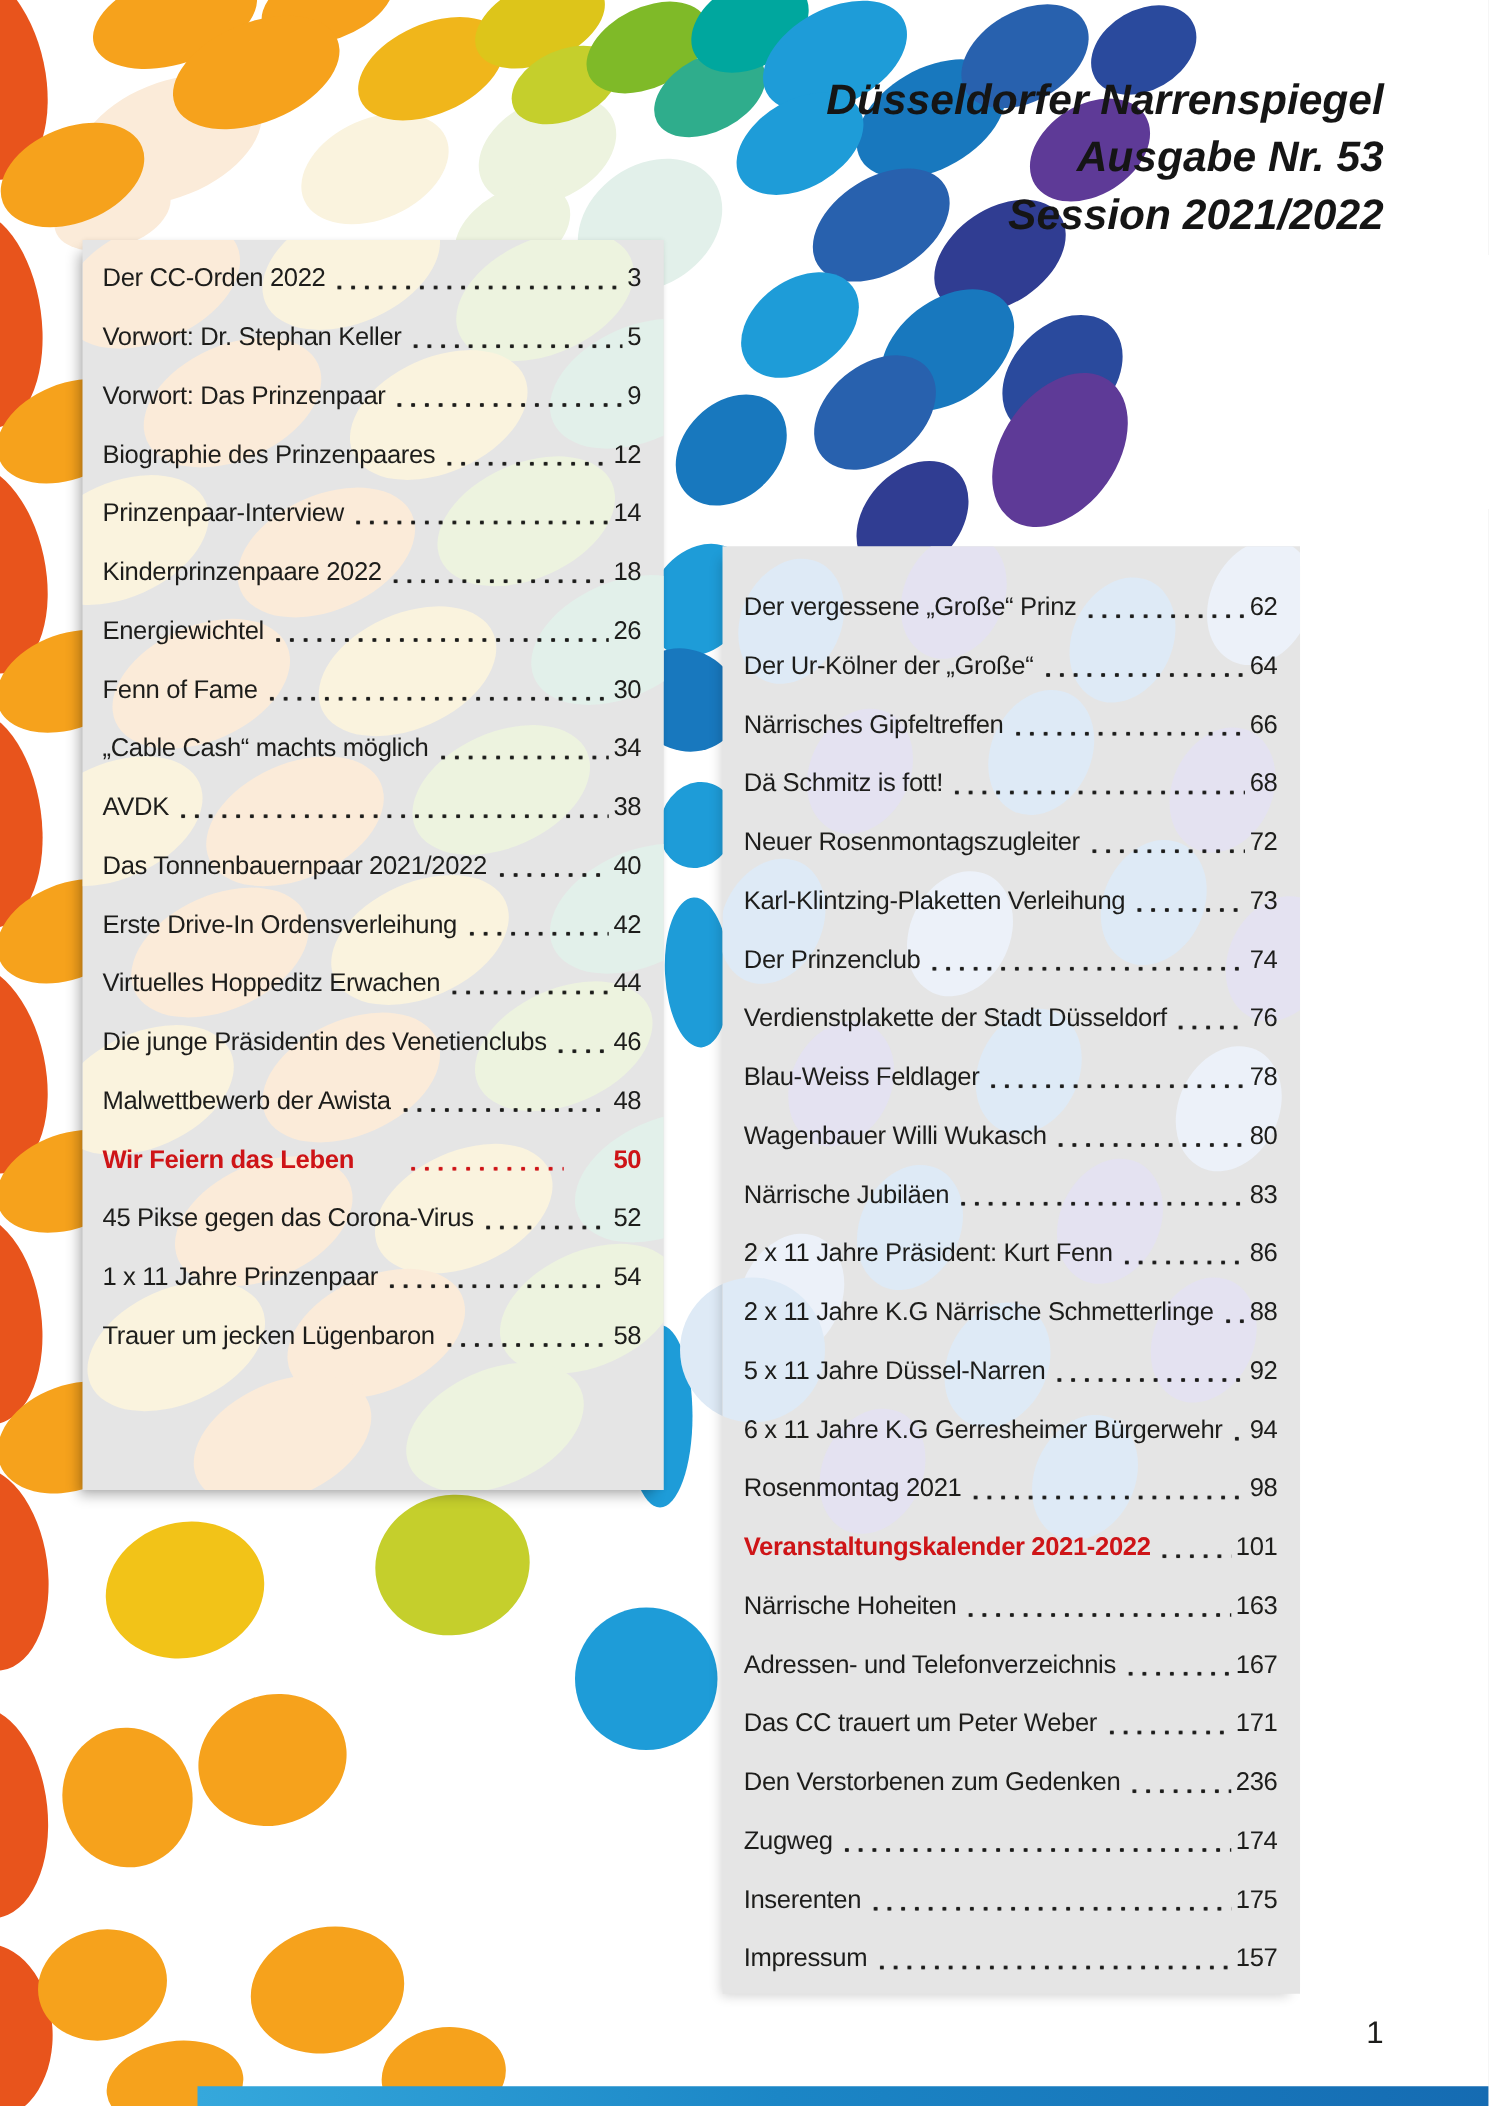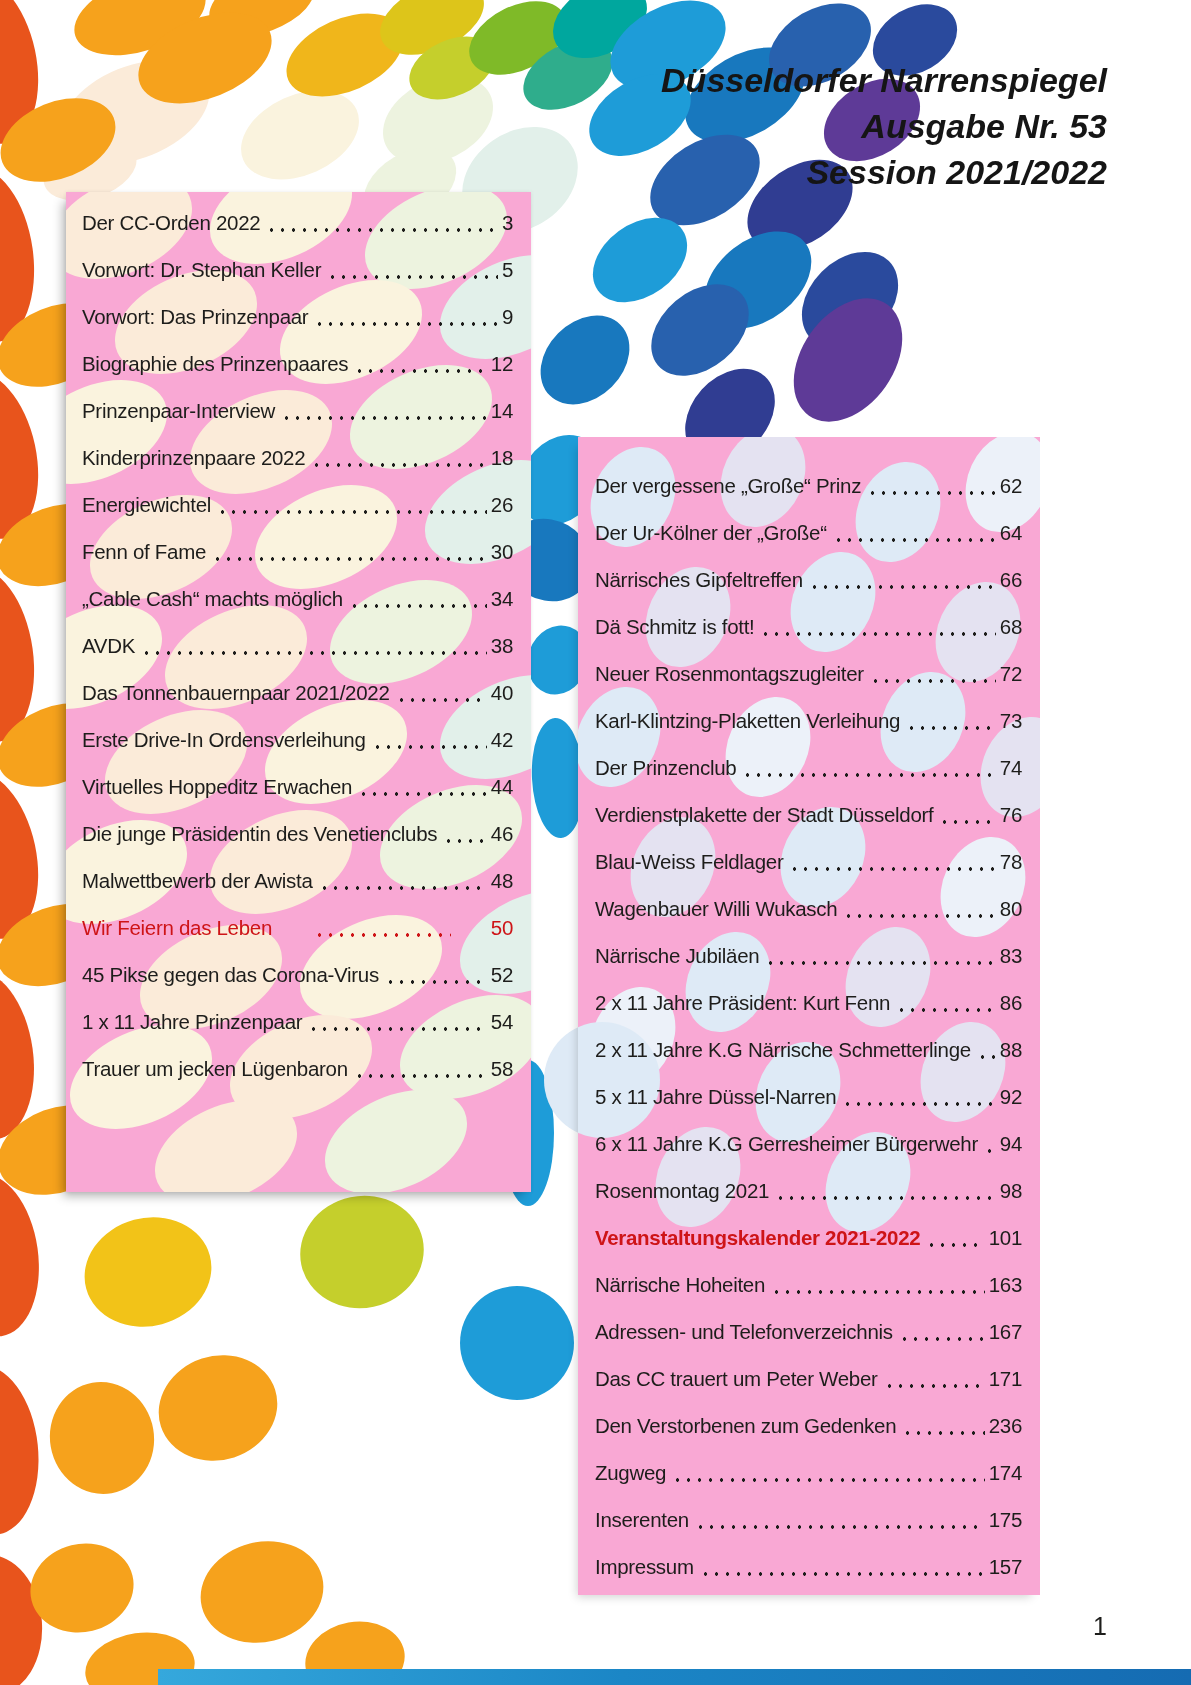--- a/index.html
+++ b/index.html
@@ -7,37 +7,37 @@
         font-family:"Liberation Sans",sans-serif;color:#1d1d1b;}
   svg.bg{position:absolute;left:0;top:0;z-index:0;}
   
   #title{position:absolute;left:64px;top:50px;z-index:3;transform:scaleX(.72);transform-origin:left top;white-space:nowrap;}
   #title .tl{display:inline-block;font:700 120px "DejaVu Sans",sans-serif;line-height:1;
              margin-right:-10px;text-shadow:4px 5px 4px rgba(80,80,80,.42);}
   
   #masthead{position:absolute;top:58px;right:84px;z-index:3;text-align:right;
             font-style:italic;font-weight:700;font-size:34px;line-height:1.35;color:#151515;}
   
-  .panel{position:absolute;background:#f9a8d4;z-index:2;box-sizing:border-box;overflow:hidden;}
+  .panel{position:absolute;background:#e5e5e5;z-index:2;box-sizing:border-box;overflow:hidden;}
   #panel-left{left:66px;top:192px;width:465px;height:1000px;padding:8px 18px 0 16px;
               box-shadow:-6px 7px 10px -3px rgba(0,0,0,.30),0 0 4px rgba(0,0,0,.08);}
   #panel-right{left:578px;top:437px;width:462px;height:1158px;padding:26px 18px 0 17px;
                box-shadow:-5px 6px 9px -4px rgba(0,0,0,.18);}
   .panel svg{position:absolute;left:0;top:0;}
   .rows{position:relative;z-index:1;}
   
   .row{height:47px;display:flex;align-items:flex-end;padding-bottom:12px;box-sizing:border-box;
        font-size:20.5px;letter-spacing:-0.3px;white-space:nowrap;color:#1d1d1b;}
   .row .lbl{flex:0 0 auto;}
   .row .dots{flex:1 1 auto;min-width:8px;height:6px;align-self:flex-end;margin:0 2px 3px 6px;
              background-image:radial-gradient(circle,currentColor 1.55px,transparent 1.9px);
              background-size:11px 6px;background-repeat:repeat-x;background-position:0 1px;}
   .row .pg{flex:0 0 auto;padding-left:2px;}
   .row.red .lbl{color:#ce1417;font-weight:700;}
-  .row.red-full{color:#ce1417;font-weight:400;gap:36px;}
+  .row.red-full{color:#ce1417;font-weight:700;gap:36px;}
   
   #pagenum{position:absolute;top:1612px;right:84px;z-index:3;font-size:25px;color:#1d1d1b;}
   #footbar{position:absolute;left:158px;right:0;bottom:0;height:16px;z-index:1;
            background:linear-gradient(90deg,#35a8dc,#1b86c6 45%,#156bb2);}
 </style>
 </head>
 <body>
 
 <div id="page">
 

